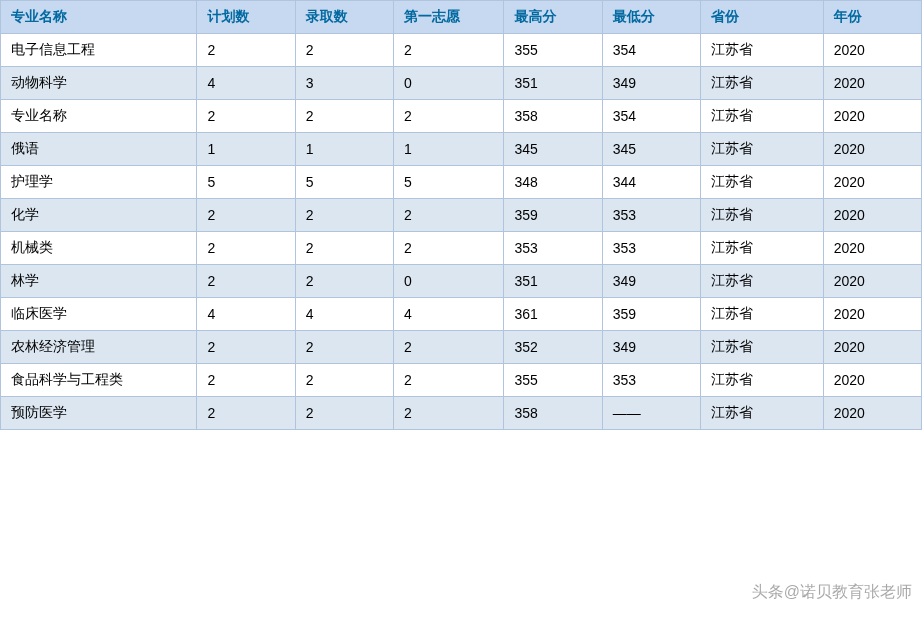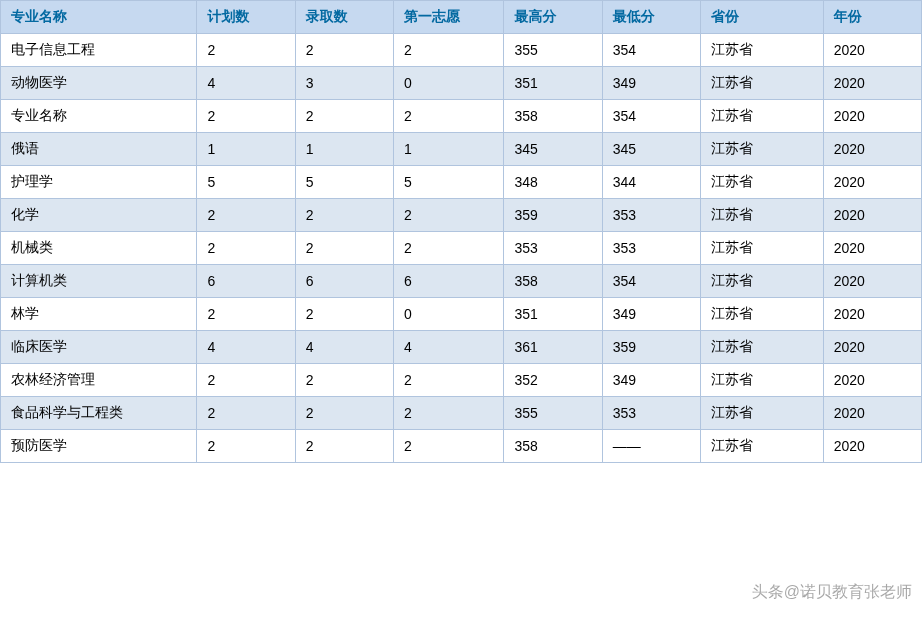--- a/index.html
+++ b/index.html
@@ -95,21 +95,21 @@
           <td>电子信息工程</td>
           <td>2</td>
           <td>2</td>
           <td>2</td>
           <td>355</td>
           <td>354</td>
           <td>江苏省</td>
           <td>2020</td>
         </tr>
         <tr>
-          <td>动物医学</td>
+          <td>动物科学</td>
           <td>4</td>
           <td>3</td>
           <td>0</td>
           <td>351</td>
           <td>349</td>
           <td>江苏省</td>
           <td>2020</td>
         </tr>
         <tr>
           <td>专业名称</td>
@@ -151,30 +151,20 @@
           <td>江苏省</td>
           <td>2020</td>
         </tr>
         <tr>
           <td>机械类</td>
           <td>2</td>
           <td>2</td>
           <td>2</td>
           <td>353</td>
           <td>353</td>
-          <td>江苏省</td>
-          <td>2020</td>
-        </tr>
-        <tr>
-          <td>计算机类</td>
-          <td>6</td>
-          <td>6</td>
-          <td>6</td>
-          <td>358</td>
-          <td>354</td>
           <td>江苏省</td>
           <td>2020</td>
         </tr>
         <tr>
           <td>林学</td>
           <td>2</td>
           <td>2</td>
           <td>0</td>
           <td>351</td>
           <td>349</td>

